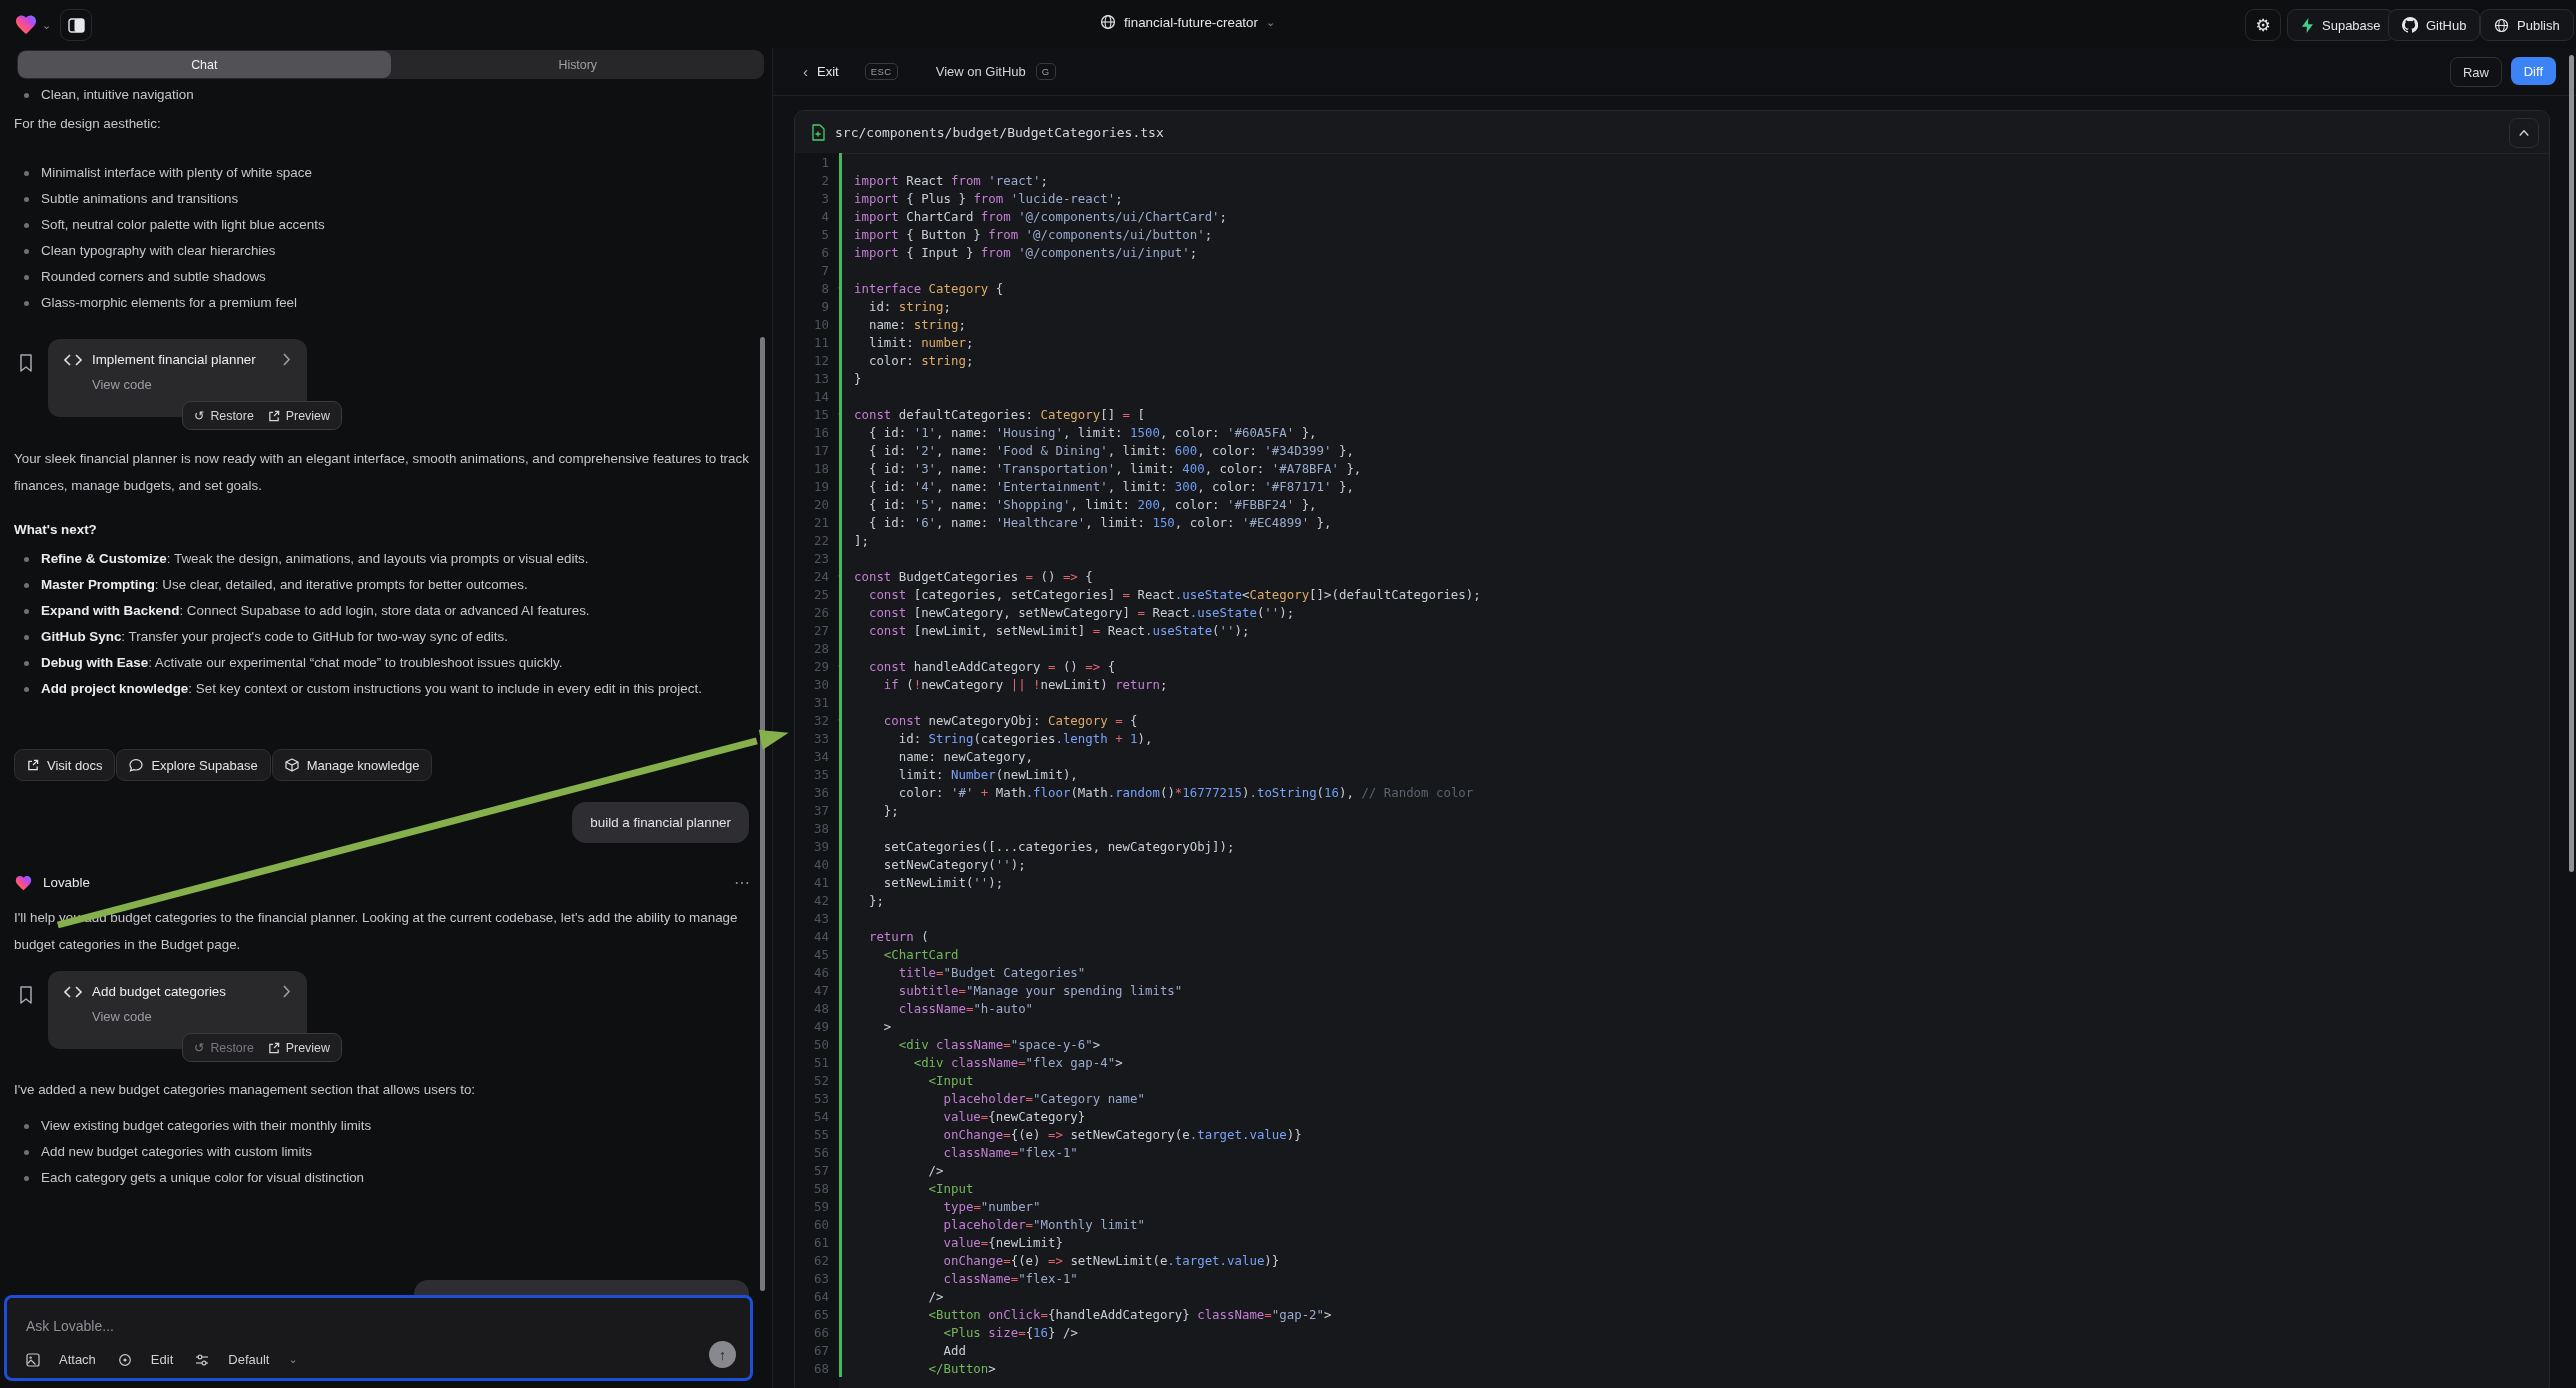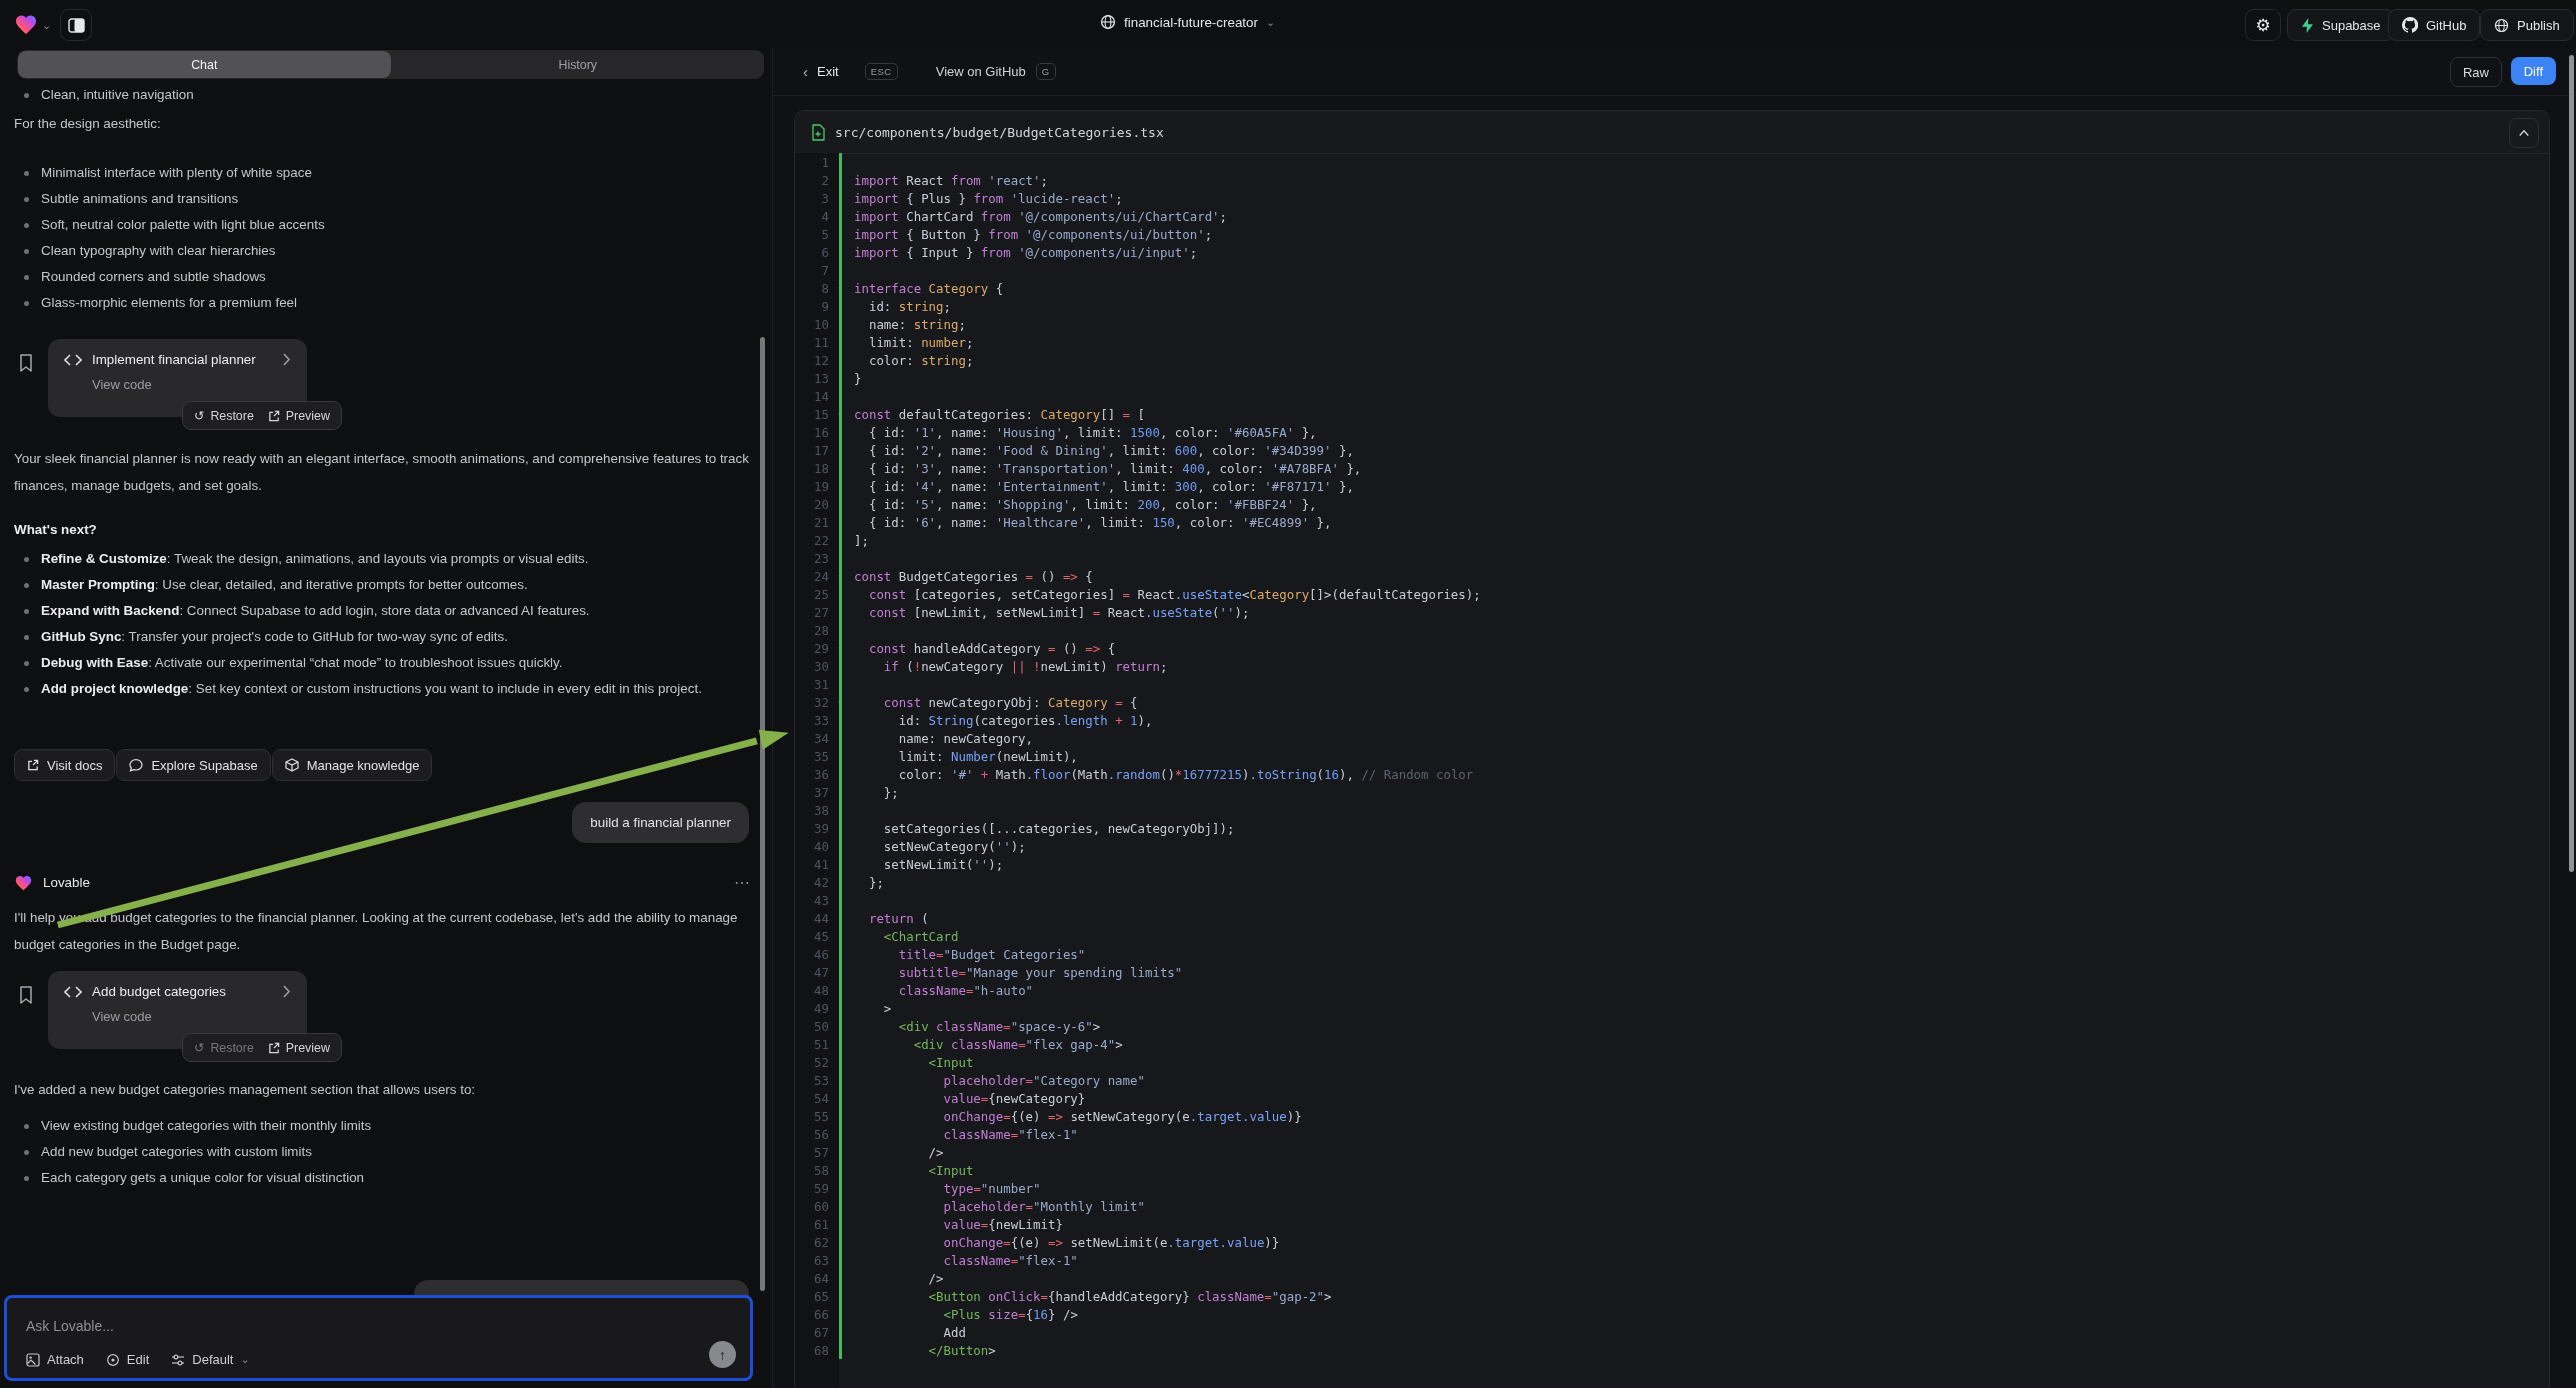--- a/index.html
+++ b/index.html
@@ -36,21 +36,21 @@
   .vtools .titem{display:flex;align-items:center;gap:6px;}
   .dim{color:#77777e !important;}
   .abtn{display:flex;align-items:center;gap:8px;height:30px;padding:0 12px;background:#1c1c1f;border:1px solid #303034;border-radius:9px;font-size:13px;color:#e3e3e7;}
   .bubble{position:absolute;right:23px;background:#2e2e32;border-radius:14px;padding:13px 18px;font-size:13.4px;color:#e3e3e7;white-space:nowrap;}
   .lovrow{position:absolute;left:14px;width:737px;display:flex;align-items:center;gap:10px;}
   .lovname{font-size:13.4px;color:#e8e8ec;}
   .dots{margin-left:auto;color:#8b8b92;font-size:16px;letter-spacing:1px;}
   .inputbox{position:absolute;left:4px;top:1247px;width:749px;height:86px;background:#19191c;border:3px solid #1d4ed8;border-radius:8px;box-sizing:border-box;}
   .phold{position:absolute;left:19px;top:20px;font-size:14px;color:#8f8f96;}
   .inrow{position:absolute;left:19px;bottom:11px;display:flex;align-items:center;gap:22px;font-size:13px;color:#cfcfd5;}
-  .initem{display:flex;align-items:center;gap:7px;}
+  .initem{display:flex;align-items:center;gap:19px;}
   .send{position:absolute;right:14px;bottom:10px;width:27px;height:27px;border-radius:50%;background:#87898e;display:flex;align-items:center;justify-content:center;color:#222226;font-size:14px;font-weight:700;}
   .sbar{position:absolute;border-radius:3px;}
 
   
   .rpanel{position:absolute;left:772px;top:48px;width:1804px;height:1340px;background:#101114;border-left:1px solid #1e1f23;box-sizing:border-box;}
   .rhead{position:absolute;left:0;top:0;width:100%;height:47px;border-bottom:1px solid #1e2024;display:flex;align-items:center;}
   .kbadge{border:1px solid #37373c;border-radius:5px;padding:2px 5px;font-size:9.5px;color:#9a9aa2;text-transform:uppercase;letter-spacing:0.5px;}
   .rawbtn{position:absolute;right:74px;top:9px;height:28px;padding:0 12px;display:flex;align-items:center;border:1px solid #303036;border-radius:8px;font-size:13px;color:#dcdce0;}
   .diffbtn{position:absolute;right:20px;top:9px;height:28px;padding:0 13px;display:flex;align-items:center;background:#3c83f6;border-radius:8px;font-size:13px;color:#fff;}
 
@@ -509,20 +509,25 @@
           <span class="ln">24<span class="fold">⌄</span></span>
           <span class="gut" style="background: rgb(63, 186, 93);"></span>
           <span class="ct"><span class="c-kw">const</span> BudgetCategories <span class="c-op">=</span> () <span class="c-op">=&gt;</span> {</span>
         </div>
         <div class="code-row">
           <span class="ln">25</span>
           <span class="gut" style="background: rgb(63, 186, 93);"></span>
           <span class="ct">  <span class="c-kw">const</span> [categories, setCategories] <span class="c-op">=</span> React<span class="c-fn">.useState</span>&lt;<span class="c-typ">Category</span>[]&gt;(defaultCategories);</span>
         </div>
         <div class="code-row">
+          <span class="ln">26</span>
+          <span class="gut" style="background: rgb(63, 186, 93);"></span>
+          <span class="ct">  <span class="c-kw">const</span> [newCategory, setNewCategory] <span class="c-op">=</span> React<span class="c-fn">.useState</span>(<span class="c-str">''</span>);</span>
+        </div>
+        <div class="code-row">
           <span class="ln">27</span>
           <span class="gut" style="background: rgb(63, 186, 93);"></span>
           <span class="ct">  <span class="c-kw">const</span> [newLimit, setNewLimit] <span class="c-op">=</span> React<span class="c-fn">.useState</span>(<span class="c-str">''</span>);</span>
         </div>
         <div class="code-row">
           <span class="ln">28</span>
           <span class="gut" style="background: rgb(63, 186, 93);"></span>
           <span class="ct"></span>
         </div>
         <div class="code-row">

